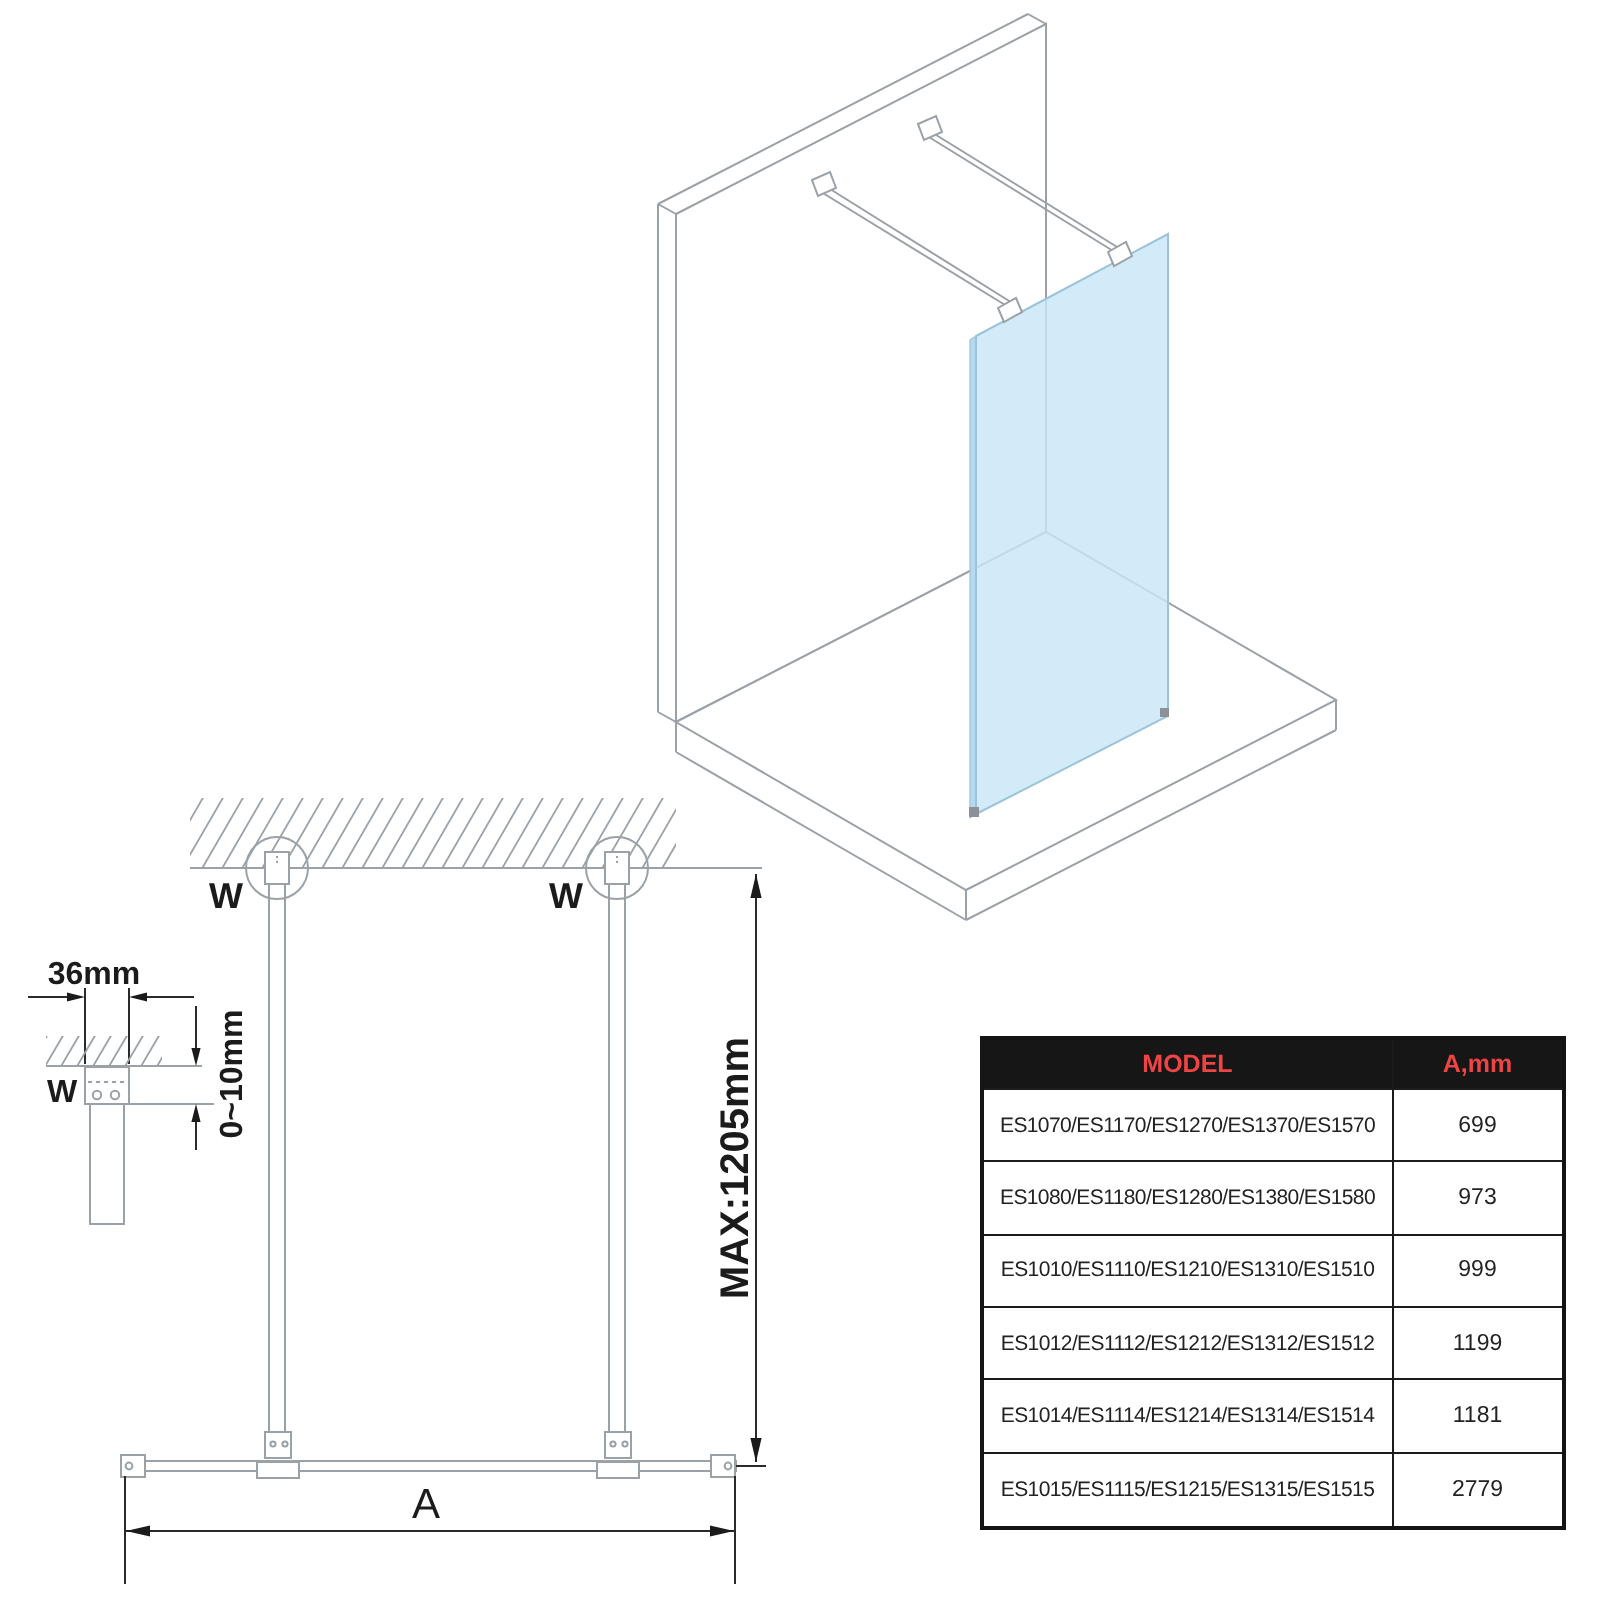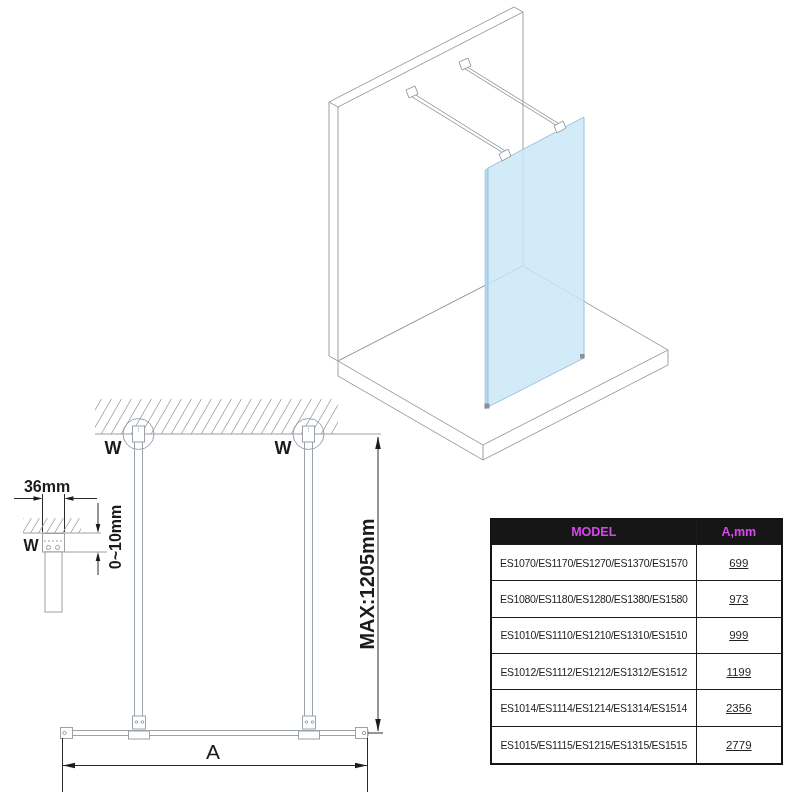--- a/index.html
+++ b/index.html
@@ -3,24 +3,24 @@
 <meta charset="utf-8">
 <style>
   html,body{margin:0;padding:0;background:#ffffff;}
   #stage{position:relative;width:800px;height:800px;background:#fff;overflow:hidden;
          font-family:"Liberation Sans",sans-serif;}
   #lineart{position:absolute;left:0;top:0;}
   .spec-table-wrap{position:absolute;left:490px;top:518px;width:293px;height:247px;}
   table.spec{width:100%;height:100%;border-collapse:collapse;table-layout:fixed;
              border:2px solid #141414;background:#fff;}
   table.spec th, table.spec td{border:1.5px solid #1b1b1b;padding:0;vertical-align:middle;}
-  table.spec th{background:#161616;color:#d946ef;font-weight:bold;font-size:12.5px;height:24px;text-align:center;margin-top:16px;}
+  table.spec th{background:#161616;color:#ef4444;font-weight:bold;font-size:12.5px;height:24px;text-align:center;margin-top:16px;}
   td.model{font-size:10.5px;letter-spacing:-0.3px;color:#222;text-align:center;
            padding-left:7px;white-space:nowrap;overflow:hidden;}
-  td.val{font-size:11.5px;color:#222;text-align:center;text-decoration:underline;}
+  td.val{font-size:11.5px;color:#222;text-align:center;}
   svg text{fill:#1b1b1b;}
 </style>
 </head>
 <body>
 
 <div id="stage">
 
 <svg id="lineart" width="800" height="800" viewBox="0 0 800 800">
   <defs>
     <clipPath id="hatchClipWall">
@@ -165,21 +165,21 @@
       <tr>
         <td class="model">ES1010/ES1110/ES1210/ES1310/ES1510</td>
         <td class="val">999</td>
       </tr>
       <tr>
         <td class="model">ES1012/ES1112/ES1212/ES1312/ES1512</td>
         <td class="val">1199</td>
       </tr>
       <tr>
         <td class="model">ES1014/ES1114/ES1214/ES1314/ES1514</td>
-        <td class="val">2356</td>
+        <td class="val">1181</td>
       </tr>
       <tr>
         <td class="model">ES1015/ES1115/ES1215/ES1315/ES1515</td>
         <td class="val">2779</td>
       </tr>
     </tbody>
   </table>
 </div>
 
 </div>

